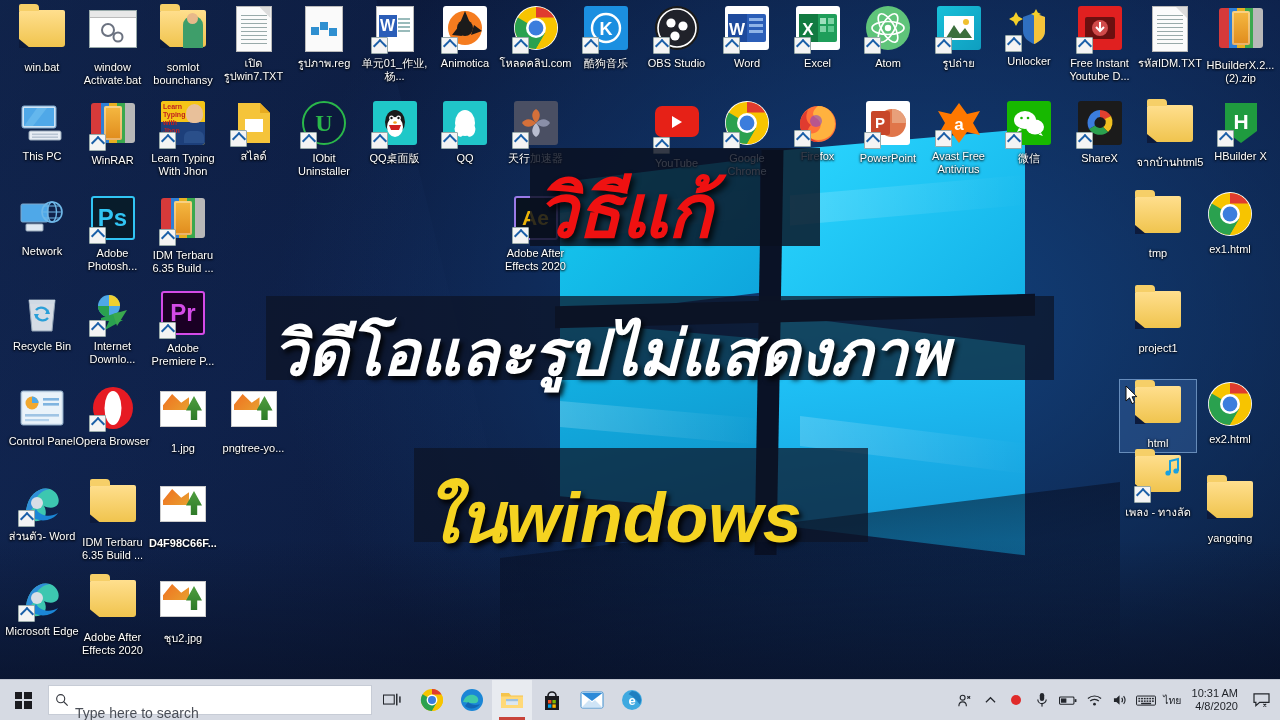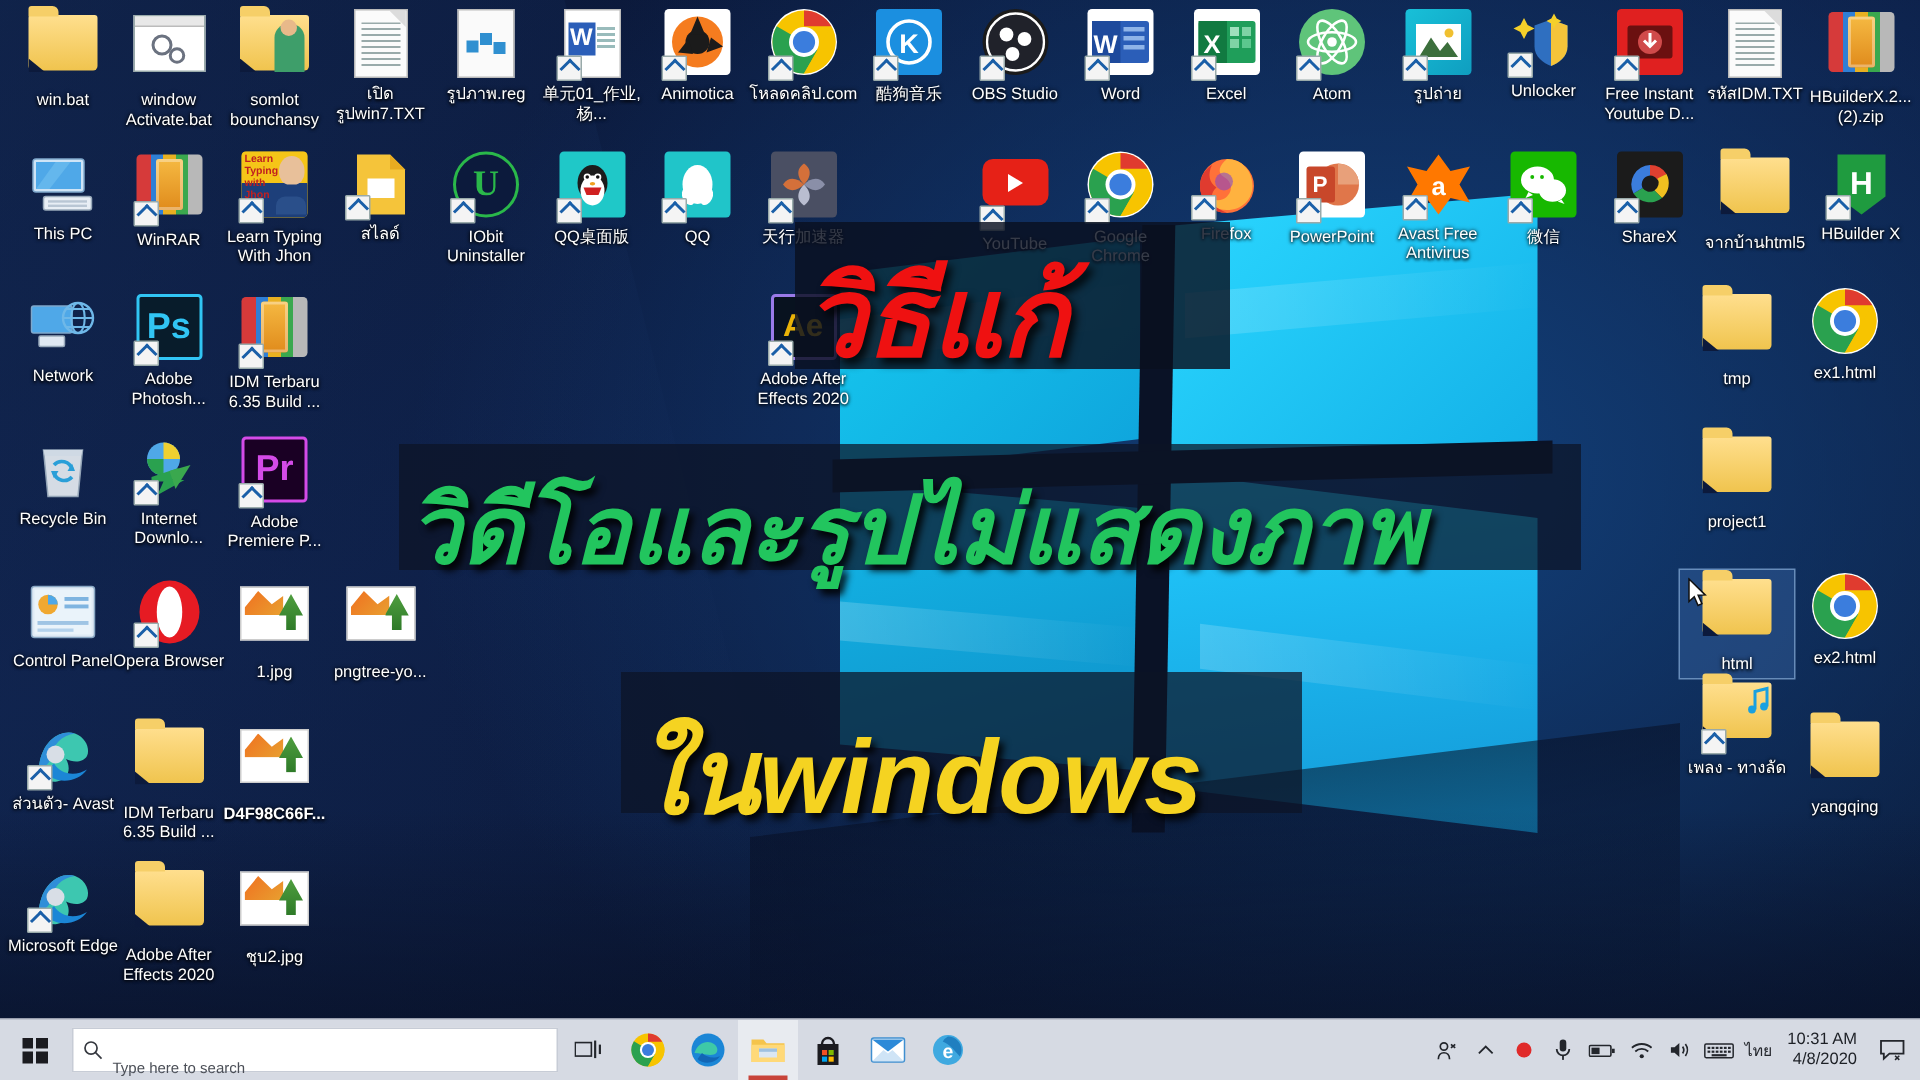--- a/index.html
+++ b/index.html
@@ -108,41 +108,41 @@
   .t-ps{background:#081c2b;border:2px solid #31c5f4;box-sizing:border-box;}
   .t-pr{background:#1a0024;border:2px solid #d44be8;box-sizing:border-box;}
 
   
   .ov{position:absolute;white-space:nowrap;font-weight:bold;font-style:italic;}
   .ov-band{position:absolute;background:rgba(10,16,32,.82);}
   #ov1-band{left:530px;top:148px;width:290px;height:98px;}
   #ov1{left:536px;top:152px;font-size:74px;color:#ef1111;
      text-shadow:3px 4px 6px rgba(0,0,0,.85);letter-spacing:-1px;}
   #ov2-band{left:266px;top:296px;width:788px;height:84px;background:rgba(12,20,38,.72);}
-  #ov2{left:272px;top:303px;font-size:63px;color:#22c55e;
+  #ov2{left:272px;top:303px;font-size:63px;color:#ffffff;
      text-shadow:3px 4px 5px rgba(0,0,0,.9);}
   #ov3-band{left:414px;top:448px;width:454px;height:94px;background:rgba(12,20,38,.72);}
   #ov3{left:424px;top:462px;font-size:70px;color:#f5d321;
      text-shadow:3px 4px 5px rgba(0,0,0,.9);}
 
   
   #cursor{position:absolute;left:1125px;top:385px;width:14px;height:20px;z-index:40;}
 
   
   #taskbar{position:absolute;left:0;bottom:0;width:1280px;height:40px;
      background:#d6dae3;border-top:1px solid #bfc4cf;display:flex;align-items:center;
      z-index:50;}
   #startbtn{width:46px;height:40px;display:flex;align-items:center;justify-content:center;}
   .winlogo{width:17px;height:17px;display:grid;grid-template-columns:1fr 1fr;
      grid-template-rows:1fr 1fr;gap:2px;}
   .winlogo i{background:#1b1b20;display:block;}
   #searchbox{width:322px;height:28px;background:#fff;border:1px solid #c7ccd6;
      display:flex;align-items:center;margin-left:2px;}
   #searchbox .mag{width:26px;display:flex;align-items:center;justify-content:center;}
-  #searchtext{font-size:10px;color:#4b4f57;margin-top:25px;}
+  #searchtext{font-size:14px;color:#4b4f57;margin-top:25px;}
   .tbicon{width:40px;height:40px;display:flex;align-items:center;justify-content:center;
      position:relative;}
   .tbicon.active:after{content:"";position:absolute;bottom:0;left:7px;right:7px;height:3px;
      background:#c8443a;}
   .tbicon.active{background:rgba(255,255,255,.45);}
   #tray{margin-left:auto;display:flex;align-items:center;height:40px;padding-right:4px;}
   .tray-i{width:26px;height:40px;display:flex;align-items:center;justify-content:center;
      color:#23262c;font-size:13px;}
   #clock{text-align:right;font-size:11px;color:#1d2026;line-height:13px;
      padding:0 8px 0 6px;}
@@ -745,21 +745,21 @@
           <div class="ctr">
             <svg width="44" height="44" viewBox="0 0 44 44">
               <path d="M6 30 C8 13 20 5 30 8 c8 3 10 11 8 15 -3 5-10 4-14 2 4 7 1 14-6 15 -7 1-12-4-12-10z" fill="#3dc7b0"></path>
               <path d="M10 34 c7 8 22 7 28-2 -8 5-18 3-22-4z" fill="#1b86d6"></path>
               <path d="M6 30 C8 13 20 5 30 8 c-9 1-15 8-16 16 -1 4 -4 7-8 6z" fill="#2f8ed8"></path>
               <circle cx="17" cy="22" r="6" fill="#d8dee6"></circle>
             </svg>
           </div>
           <span class="sc"></span>
         </div>
-        <div class="lbl">ส่วนตัว- Avast</div>
+        <div class="lbl">ส่วนตัว- Word</div>
       </div>
       <div class="icon" style="left: 74.5px; top: 479px;">
         <div class="glyph">
           <div class="folder"></div>
         </div>
         <div class="lbl">IDM Terbaru 6.35 Build ...</div>
       </div>
       <div class="icon" style="left: 145px; top: 479px; font-weight: bold;">
         <div class="glyph">
           <div class="imgthumb"></div>

